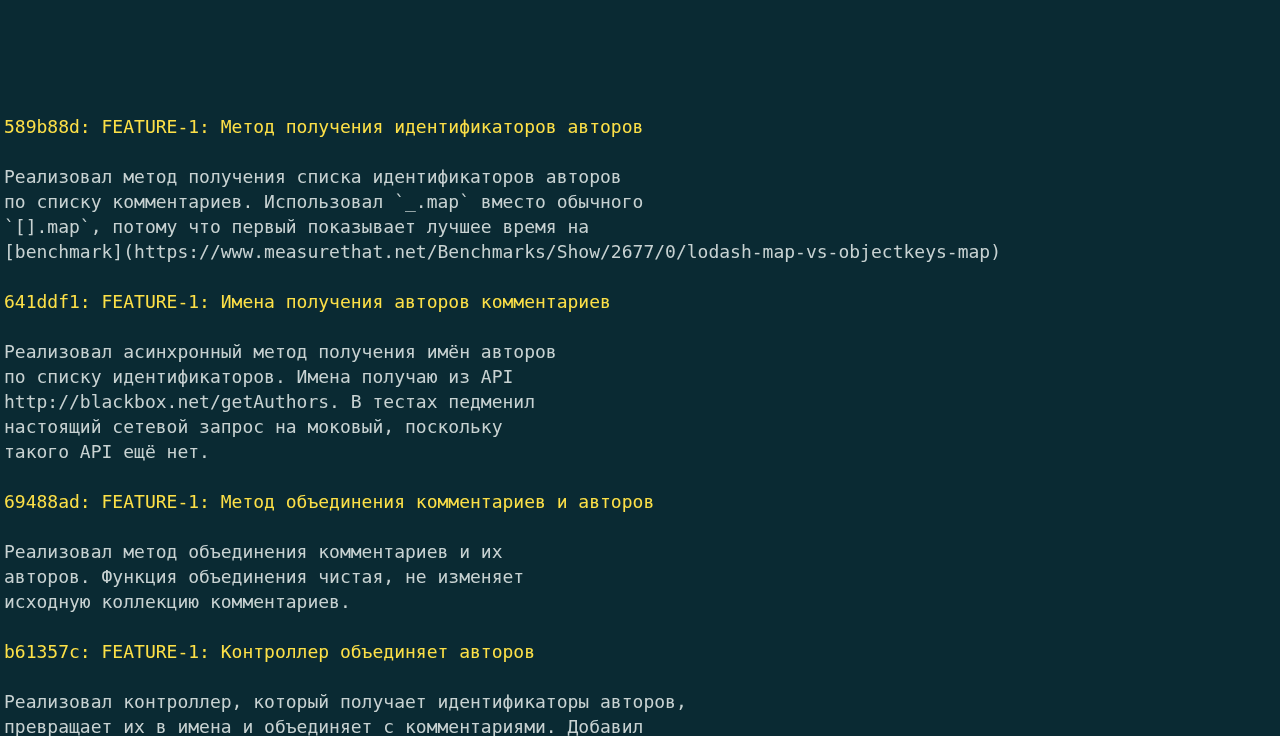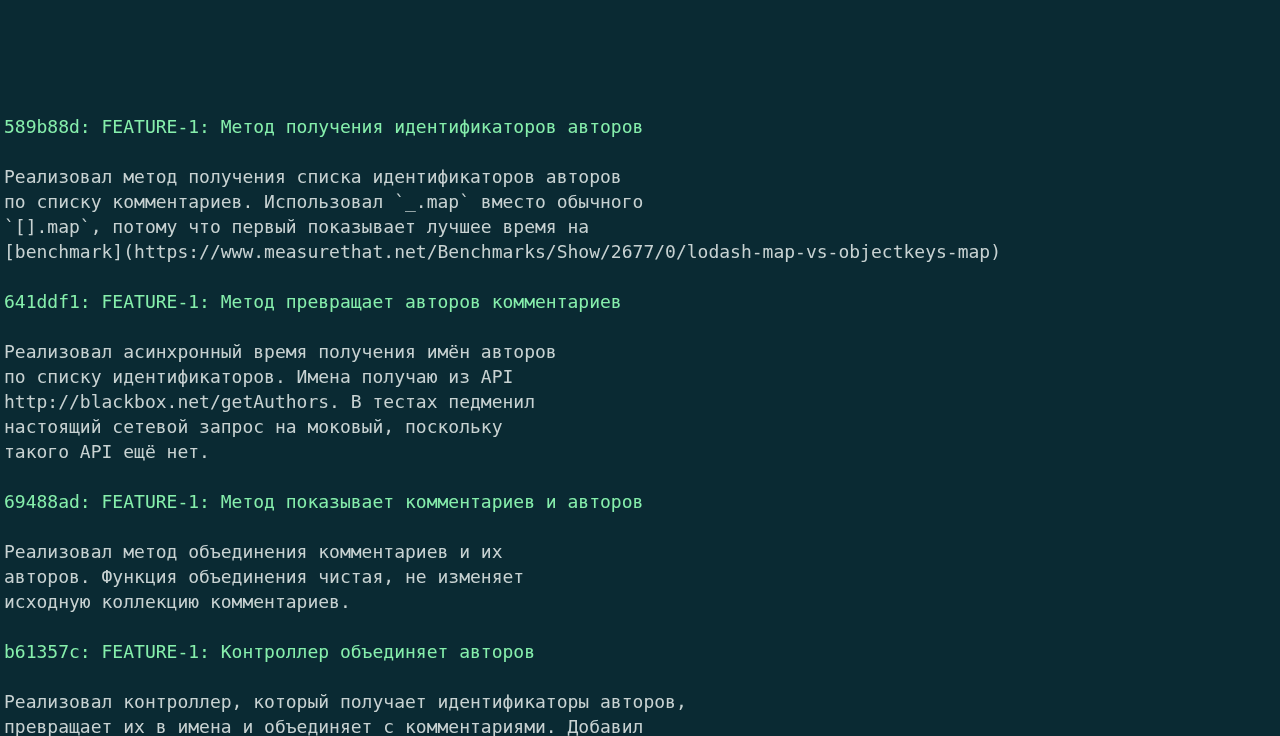--- a/index.html
+++ b/index.html
@@ -10,44 +10,44 @@
     overflow: hidden;
   }
   body {
     font-family: "DejaVu Sans Mono", "Liberation Mono", Menlo, Consolas, monospace;
     font-size: 18px;
     line-height: 25px;
     color: #c8d2d2;
     padding: 14px 0 0 4px;
     white-space: pre;
   }
-  .commit-header { color: #86efac; }
+  .commit-header { color: #fde047; }
   .commit-body { color: #c8d2d2; }
 </style>
 </head>
 <body>
 
 
 
 <div id="log"><span class="commit-header">589b88d: FEATURE-1: Метод получения идентификаторов авторов</span>
 
 <span class="commit-body">Реализовал метод получения списка идентификаторов авторов
 по списку комментариев. Использовал `_.map` вместо обычного
 `[].map`, потому что первый показывает лучшее время на
 [benchmark](https://www.measurethat.net/Benchmarks/Show/2677/0/lodash-map-vs-objectkeys-map)</span>
 
-<span class="commit-header">641ddf1: FEATURE-1: Метод превращает авторов комментариев</span>
+<span class="commit-header">641ddf1: FEATURE-1: Имена получения авторов комментариев</span>
 
-<span class="commit-body">Реализовал асинхронный время получения имён авторов
+<span class="commit-body">Реализовал асинхронный метод получения имён авторов
 по списку идентификаторов. Имена получаю из API
 http://blackbox.net/getAuthors. В тестах педменил
 настоящий сетевой запрос на моковый, поскольку
 такого API ещё нет.</span>
 
-<span class="commit-header">69488ad: FEATURE-1: Метод показывает комментариев и авторов</span>
+<span class="commit-header">69488ad: FEATURE-1: Метод объединения комментариев и авторов</span>
 
 <span class="commit-body">Реализовал метод объединения комментариев и их
 авторов. Функция объединения чистая, не изменяет
 исходную коллекцию комментариев.</span>
 
 <span class="commit-header">b61357c: FEATURE-1: Контроллер объединяет авторов</span>
 
 <span class="commit-body">Реализовал контроллер, который получает идентификаторы авторов,
 превращает их в имена и объединяет с комментариями. Добавил
 интеграционный тест на контроллер.</span>

